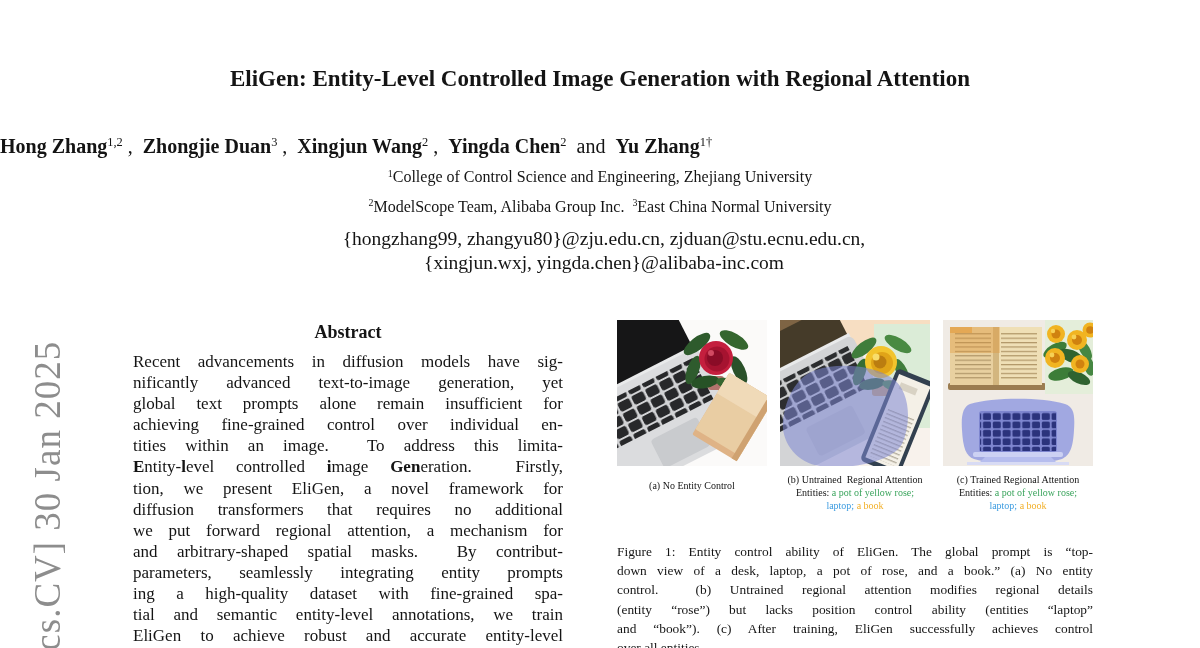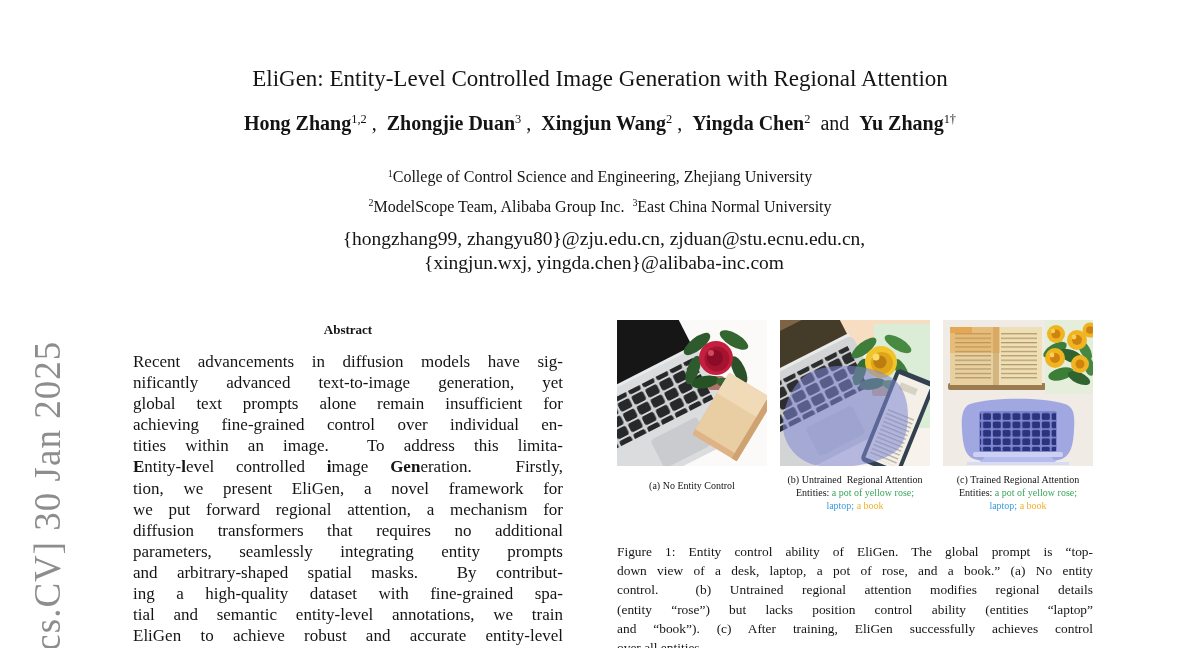--- a/index.html
+++ b/index.html
@@ -8,28 +8,28 @@
     overflow:hidden;font-family:"Liberation Serif",serif;color:#141414;
   }
   
   .watermark{
     position:absolute;left:26px;top:664px;
     transform:rotate(-90deg);transform-origin:top left;
     white-space:nowrap;font-size:37px;letter-spacing:1px;
     color:var(--watermark-gray,#8d8d8d);
   }
   
-  .page-title{position:absolute;left:0;right:0;top:66px;text-align:center;font-size:23px;font-weight:normal;}
-  .authors{position:absolute;left:0;right:0;top:112px;text-align:center;font-size:20px;}
+  .page-title{position:absolute;left:0;right:0;top:66px;text-align:center;font-size:23px;font-weight:bold;}
+  .authors{position:absolute;left:0;right:0;top:135px;font-size:20px;}
   .affils{position:absolute;left:0;right:0;top:163px;text-align:center;font-size:16px;line-height:27.5px;}
   .emails{position:absolute;left:0;right:0;top:227px;text-align:center;font-size:19.5px;line-height:24px;padding-left:8px;}
   .b{font-weight:bold;}
   .sup{font-size:62%;position:relative;top:-0.55em;}
   
-  .abstract-heading{position:absolute;left:133px;width:430px;top:322px;text-align:center;font-size:13px;font-weight:bold;}
+  .abstract-heading{position:absolute;left:133px;width:430px;top:322px;text-align:center;font-size:18px;font-weight:bold;}
   .abstract-body{position:absolute;left:133px;width:430px;top:351px;font-size:17px;line-height:21.1px;}
   .abstract-body .line{text-align:justify;text-align-last:justify;}
   
   .figure-images{position:absolute;left:617px;top:320px;width:476px;display:flex;gap:13px;}
   .fig-img{width:150px;height:146px;overflow:hidden;}
   .fig-img svg{display:block;}
   .subcap{position:absolute;font-size:10px;line-height:13.2px;}
   .subcap .line{text-align:center;}
   .subcap-a{left:617px;width:150px;top:479px;}
   .subcap-b{left:773px;width:164px;top:473px;}
@@ -67,24 +67,24 @@
   <div class="abstract-heading">Abstract</div>
 
   <div class="abstract-body">
       <div class="line"><span>Recent advancements in diffusion models have sig-</span></div>
       <div class="line"><span>nificantly advanced text-to-image generation, yet</span></div>
       <div class="line"><span>global text prompts alone remain insufficient for</span></div>
       <div class="line"><span>achieving fine-grained control over individual en-</span></div>
       <div class="line"><span>tities within an image.&nbsp; To address this limita-</span></div>
       <div class="line"><span class="b">E</span><span>ntity-</span><span class="b">l</span><span>evel controlled </span><span class="b">i</span><span>mage </span><span class="b">Gen</span><span>eration.&nbsp; Firstly,</span></div>
       <div class="line"><span>tion, we present EliGen, a novel framework for</span></div>
+      <div class="line"><span>diffusion transformers that requires no additional</span></div>
       <div class="line"><span>we put forward regional attention, a mechanism for</span></div>
-      <div class="line"><span>diffusion transformers that requires no additional</span></div>
+      <div class="line"><span>and arbitrary-shaped spatial masks.&nbsp; By contribut-</span></div>
       <div class="line"><span>parameters, seamlessly integrating entity prompts</span></div>
-      <div class="line"><span>and arbitrary-shaped spatial masks.&nbsp; By contribut-</span></div>
       <div class="line"><span>ing a high-quality dataset with fine-grained spa-</span></div>
       <div class="line"><span>tial and semantic entity-level annotations, we train</span></div>
       <div class="line"><span>EliGen to achieve robust and accurate entity-level</span></div>
     </div>
 
   <div class="figure-images">
 
     <div class="fig-img">
       <svg width="150" height="146" viewBox="0 0 150 146" xmlns="http://www.w3.org/2000/svg">
         <defs>

